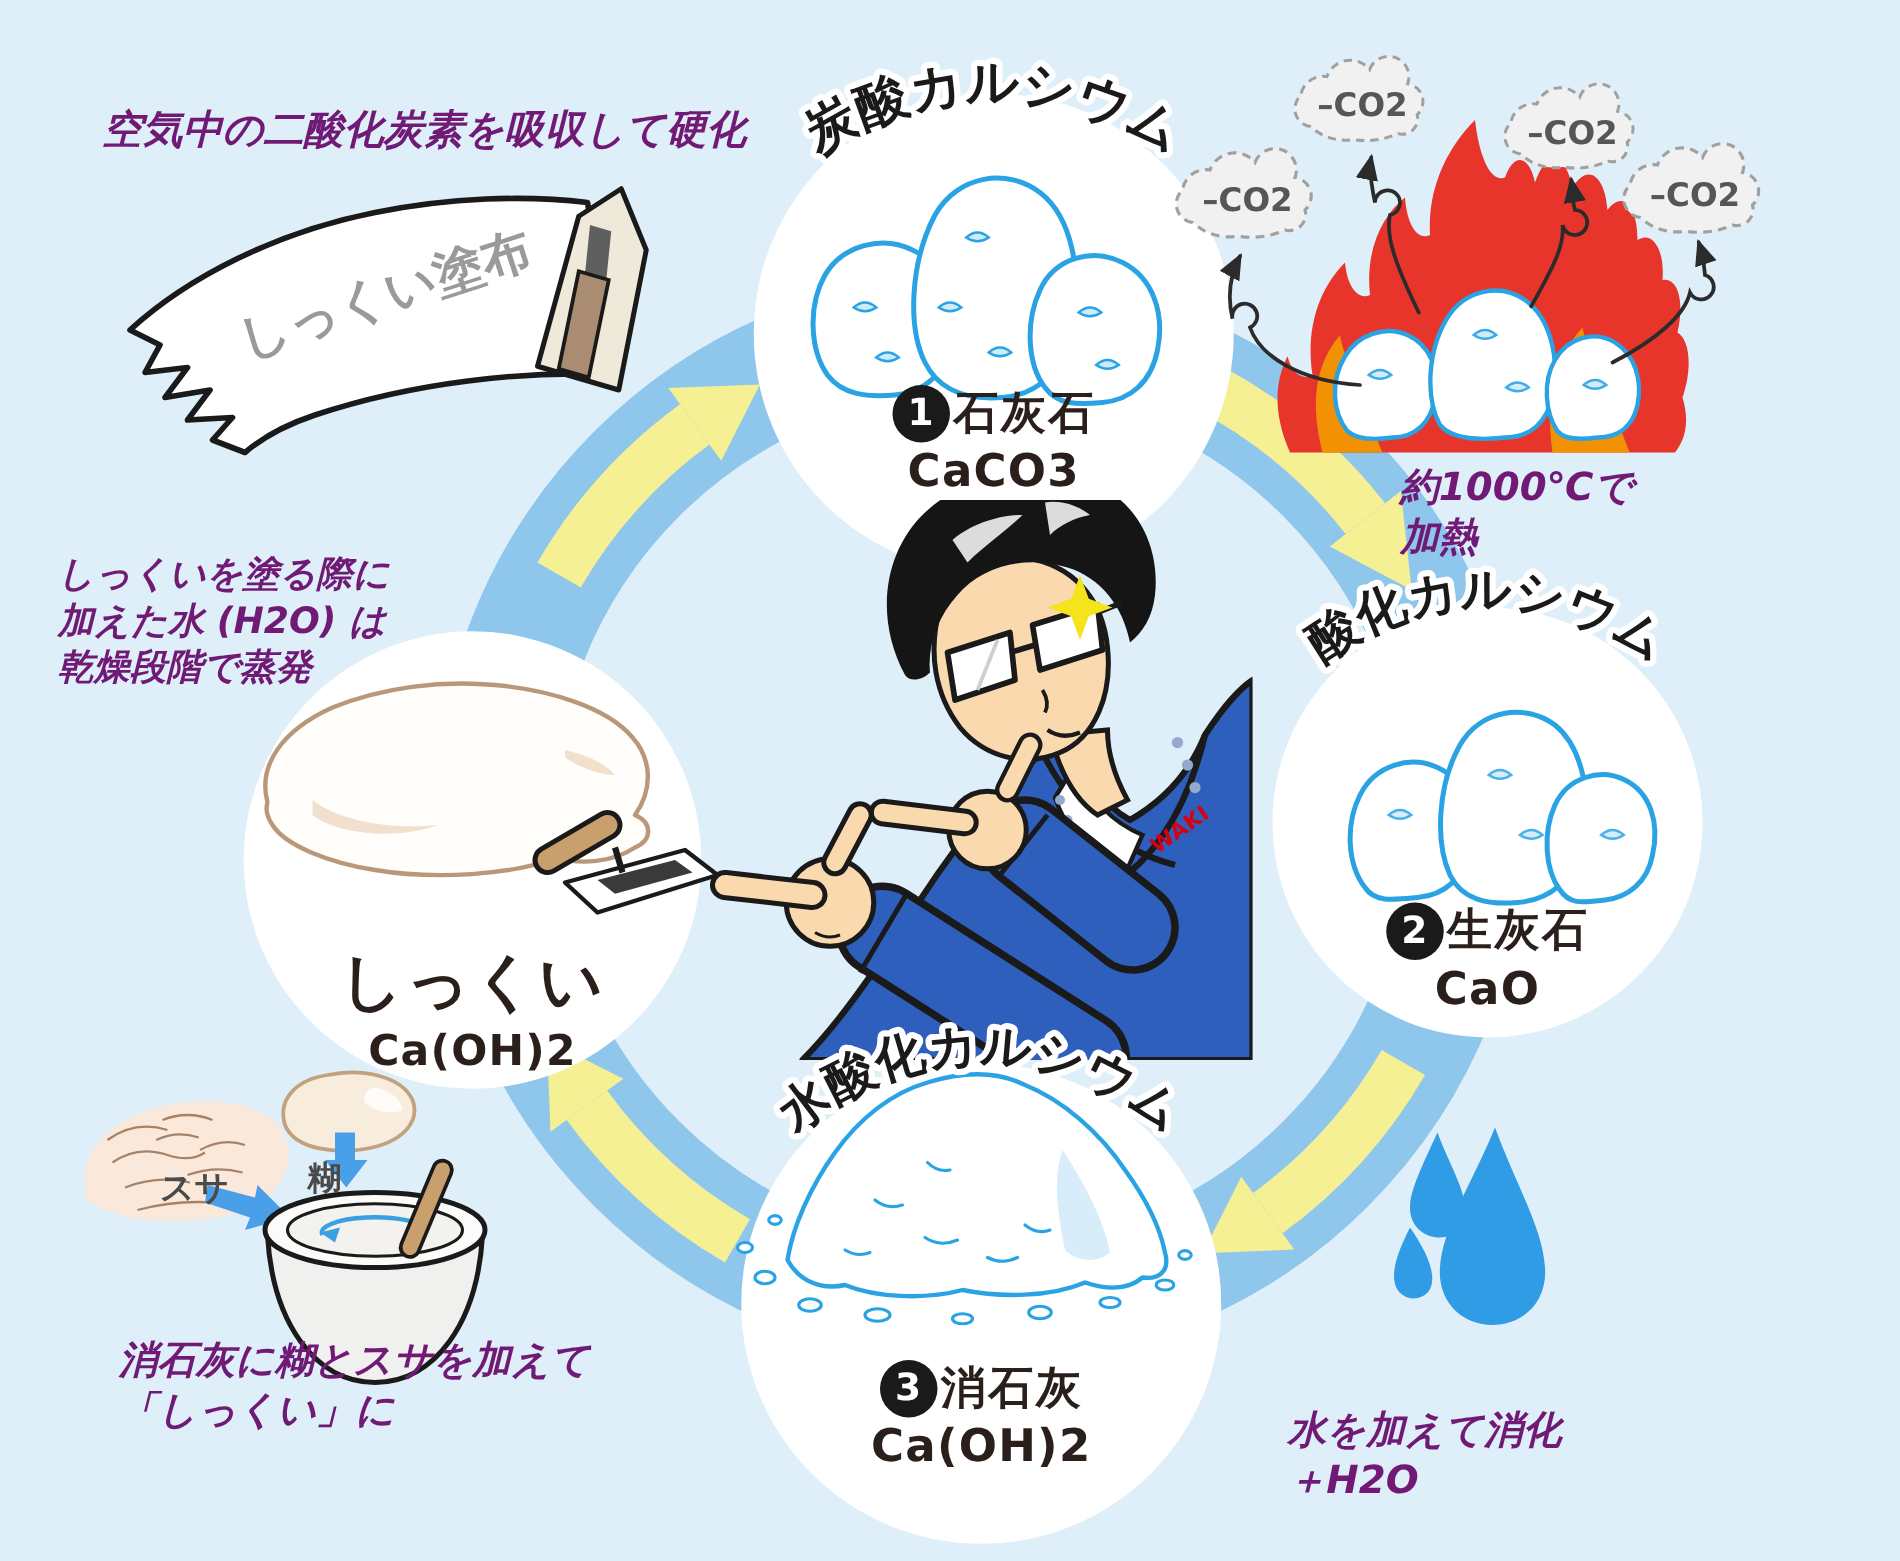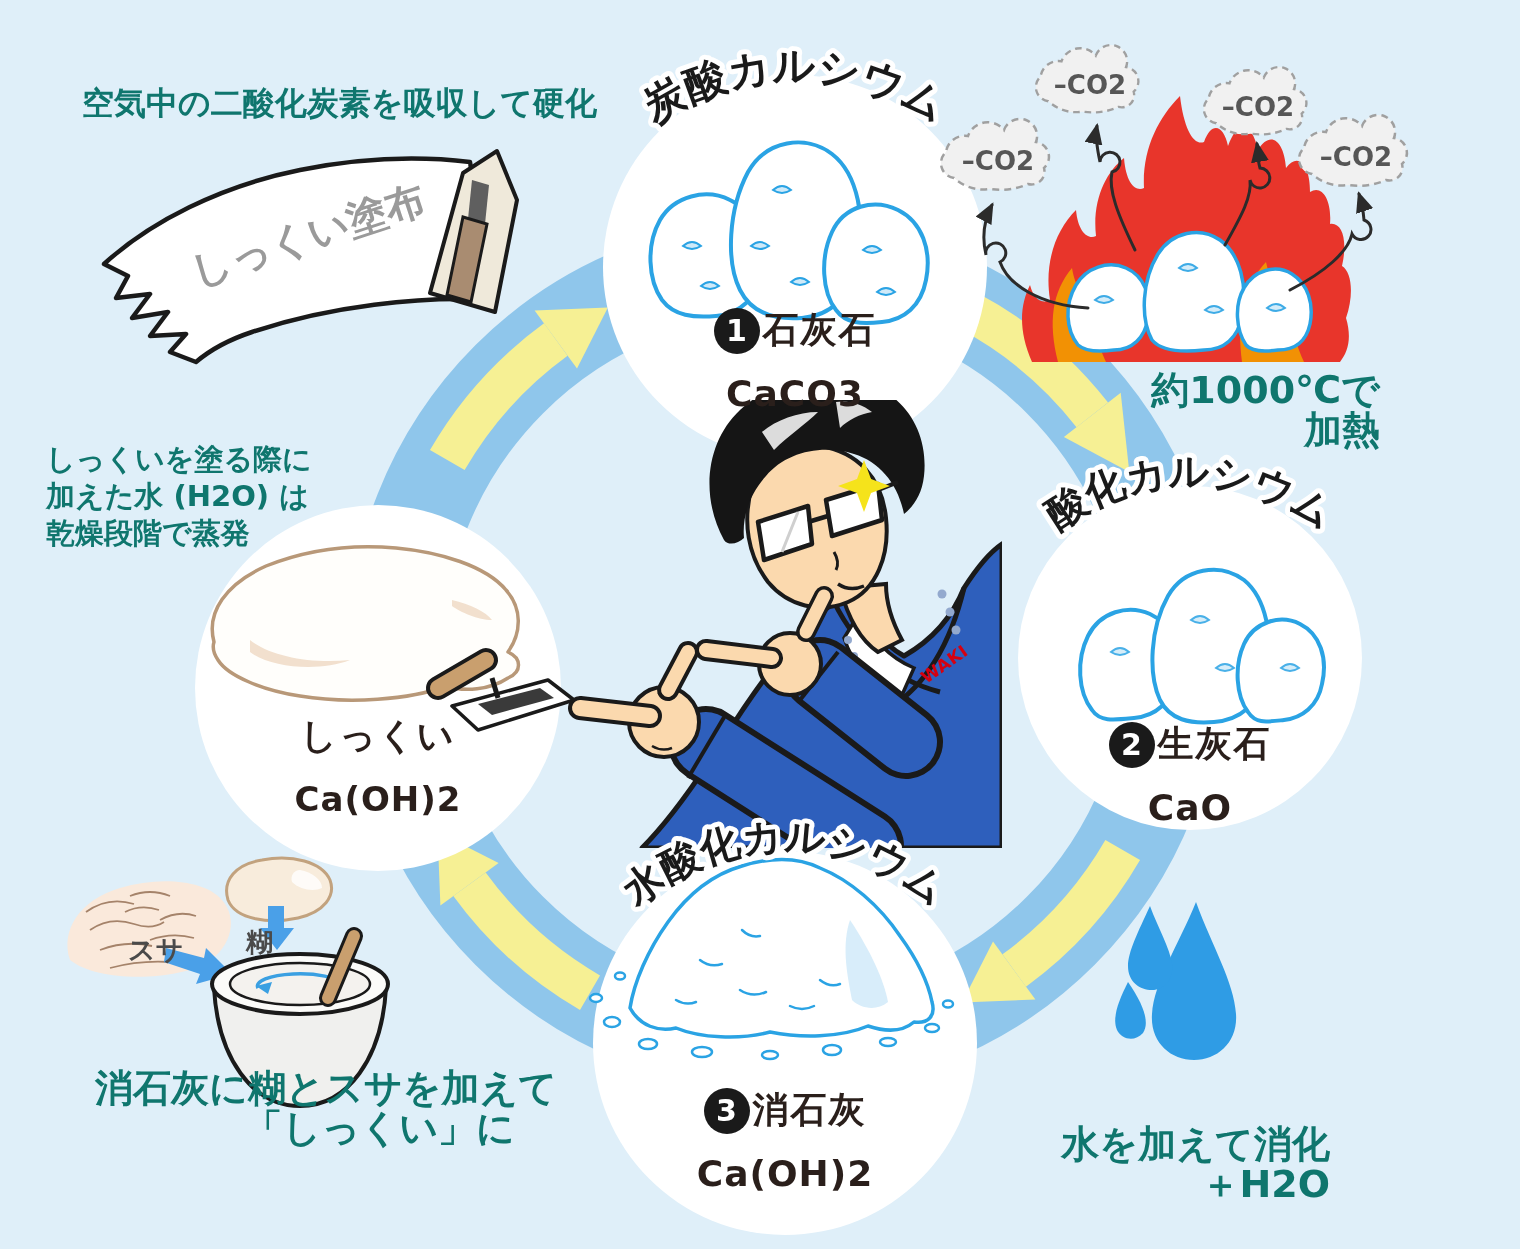--- a/index.html
+++ b/index.html
@@ -1,30 +1,30 @@
 <!DOCTYPE html>
 <html><head>
 <meta charset="utf-8">
 <style>
   html,body{margin:0;padding:0;}
   .stage{position:relative;width:1520px;height:1249px;background:#DFEFF9;overflow:hidden;
          font-family:"DejaVu Sans","Liberation Sans",sans-serif;}
   .stage svg.art{position:absolute;left:0;top:0;}
   .txt{position:absolute;font-weight:bold;white-space:nowrap;}
-  .cap{color:#0f766e;}
+  .cap{color:#701a75;font-style:italic;}
   .cap-lg{font-size:32px;line-height:42px;}
-  .cap-md{font-size:38px;line-height:40px;text-align:right;}
+  .cap-md{font-size:31px;line-height:40px;text-align:left;}
   .cap-sm{font-size:29px;line-height:37px;}
   .node-block{position:absolute;text-align:center;color:#2A1F1B;}
   .node-row{display:flex;align-items:center;justify-content:center;gap:3px;}
   .badge{display:inline-flex;align-items:center;justify-content:center;width:46px;height:46px;
          border-radius:50%;background:#1A1A1A;color:#FFFFFF;font-size:30px;font-weight:bold;}
   .node-title{font-size:36px;font-weight:bold;letter-spacing:2px;}
-  .node-title.small{font-size:36px;}
-  .node-formula{font-size:36px;font-weight:bold;letter-spacing:1px;margin-top:18px;}
+  .node-title.small{font-size:50px;margin-top:40px;}
+  .node-formula{font-size:36px;font-weight:bold;letter-spacing:1px;margin-top:2px;}
   .cloud-label{width:110px;text-align:center;font-size:26px;color:#565656;}
   .banner-label{width:260px;text-align:center;font-size:40px;color:#9A9A9A;
                 transform:rotate(-18deg);transform-origin:center;}
   .mini-label{font-size:27px;color:#4A4A4A;}
   .logo{font-size:17px;color:#D7000F;letter-spacing:0.5px;transform:rotate(-35deg);}
 </style>
 </head>
 <body>
 
 <div class="stage">

